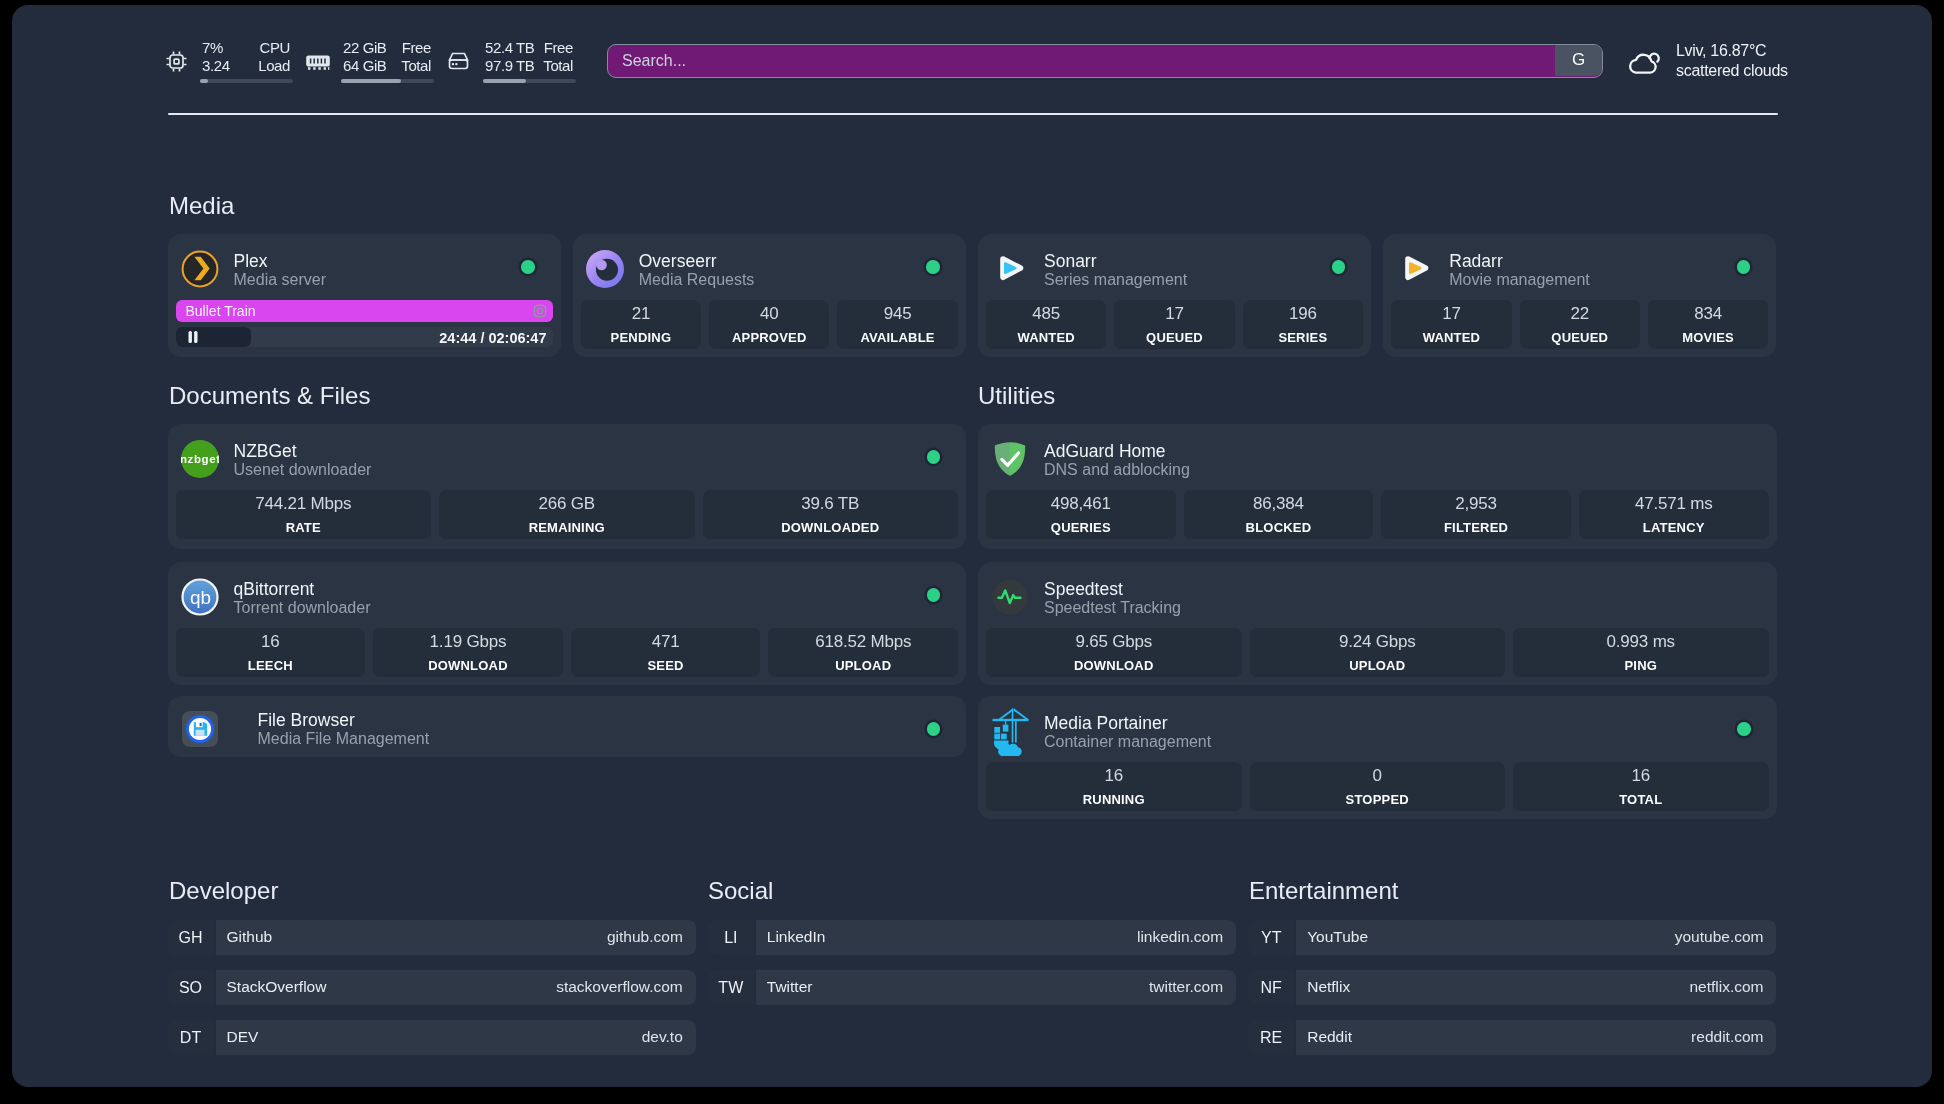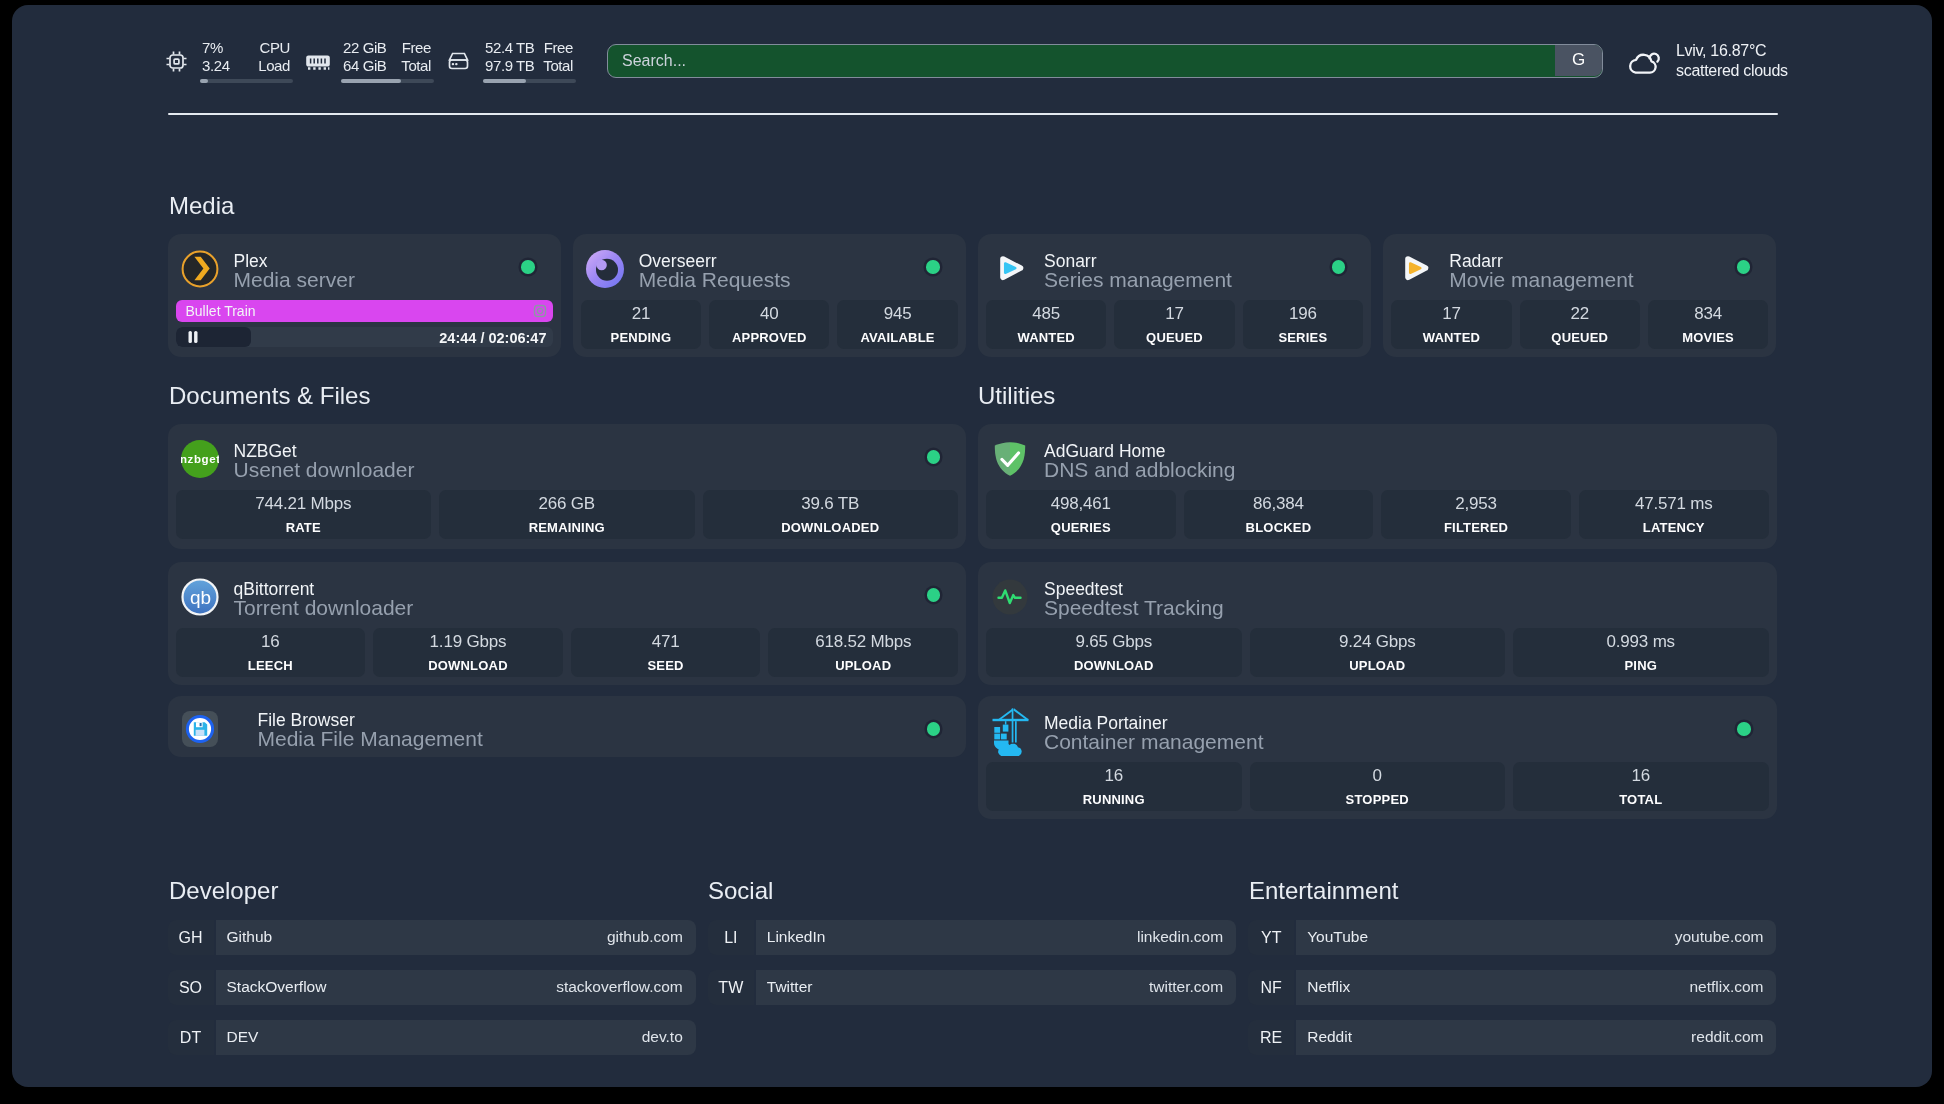--- a/index.html
+++ b/index.html
@@ -6,37 +6,37 @@
 html,body { width:1944px; height:1104px; background:#000; font-family:"Liberation Sans", sans-serif; }
 #panel { position:absolute; left:12px; top:5px; width:1920px; height:1082px; background:#222c3d; border-radius:16px; overflow:hidden; }
 
 
 .res { position:absolute; top:34px; }
 .res .ricon { position:absolute; left:0; top:12px; width:21px; height:21px; color:#e2e7ed; }
 .res .cols { position:absolute; left:36px; top:0; width:88px; display:flex; justify-content:space-between; color:#e8ecf1; font-size:15px; line-height:18px; white-space:nowrap; letter-spacing:-0.4px; }
 .res .bar { position:absolute; left:34px; top:39.5px; width:93px; height:4.5px; border-radius:2.5px; background:#3e4958; }
 .res .bar i { display:block; height:4.5px; border-radius:2.5px; background:#99a3b0; }
 .sep { position:absolute; left:155.5px; top:108px; width:1610px; height:2.4px; background:#e4e9ef; border-radius:1px; }
-.searchbox { position:absolute; left:595px; top:38.5px; width:996px; height:34px; background:#14532d; border:1.5px solid #828c9b; border-radius:9px; }
+.searchbox { position:absolute; left:595px; top:38.5px; width:996px; height:34px; background:#701a75; border:1.5px solid #828c9b; border-radius:9px; }
 .searchbox .ph { position:absolute; left:14px; top:7px; font-size:16px; color:#cdd3dc; }
 .searchbox .gbtn { position:absolute; right:0; top:0; width:47px; height:31px; background:#4a5362; border-radius:0 7.5px 7.5px 0; color:#fff; font-size:17px; display:flex; align-items:center; justify-content:center; }
 .weather { position:absolute; left:1615px; top:39px; }
 .weather svg { position:absolute; left:0; top:4px; }
 .weather .wt { position:absolute; left:49px; top:-3px; width:170px; color:#eef1f5; font-size:16px; line-height:20px; white-space:nowrap; letter-spacing:-0.3px; }
 
 
 .shead { position:absolute; color:#e9edf3; font-size:24px; font-weight:500; }
 
 
 .card { position:absolute; background:#2b3442; border-radius:13px; padding:8px; }
 .chead { position:relative; height:50px; display:flex; align-items:center; padding-left:5px; margin-bottom:8px; padding-top:4px; }
 .chead .icon { width:38px; height:38px; flex:0 0 38px; margin-right:15px; }
 .chead .tt { display:flex; flex-direction:column; }
 .chead .t1 { color:#f1f4f7; font-size:17.5px; font-weight:500; line-height:20px; }
-.chead .t2 { color:#96a0ae; font-size:21px; line-height:16px; margin-top:1px; }
+.chead .t2 { color:#96a0ae; font-size:16px; line-height:16px; margin-top:1px; }
 .dot { position:absolute; top:18px; right:18px; width:13.5px; height:13.5px; border-radius:50%; background:#2bd186; box-shadow:0 0 0 2.5px rgba(23,26,43,0.55); }
 .stats { display:flex; gap:8px; }
 .stat { flex:1; height:49px; background:#242e3b; border-radius:7px; display:flex; flex-direction:column; align-items:center; justify-content:center; }
 .stat .v { color:#d3d9e0; font-size:17px; line-height:19px; letter-spacing:-0.2px; }
 .stat .l { color:#fdfdfe; font-size:13px; font-weight:700; line-height:15px; margin-top:7px; letter-spacing:0.2px; }
 
 
 .prow1 { position:relative; margin:6px 0 0 0; height:22px; background:#d946ef; border-radius:6px; color:#f2f4f7; font-size:14px; }
 .prow1 span { position:absolute; left:10px; top:3px; }
 .prow1 svg { position:absolute; right:6px; top:4px; }

